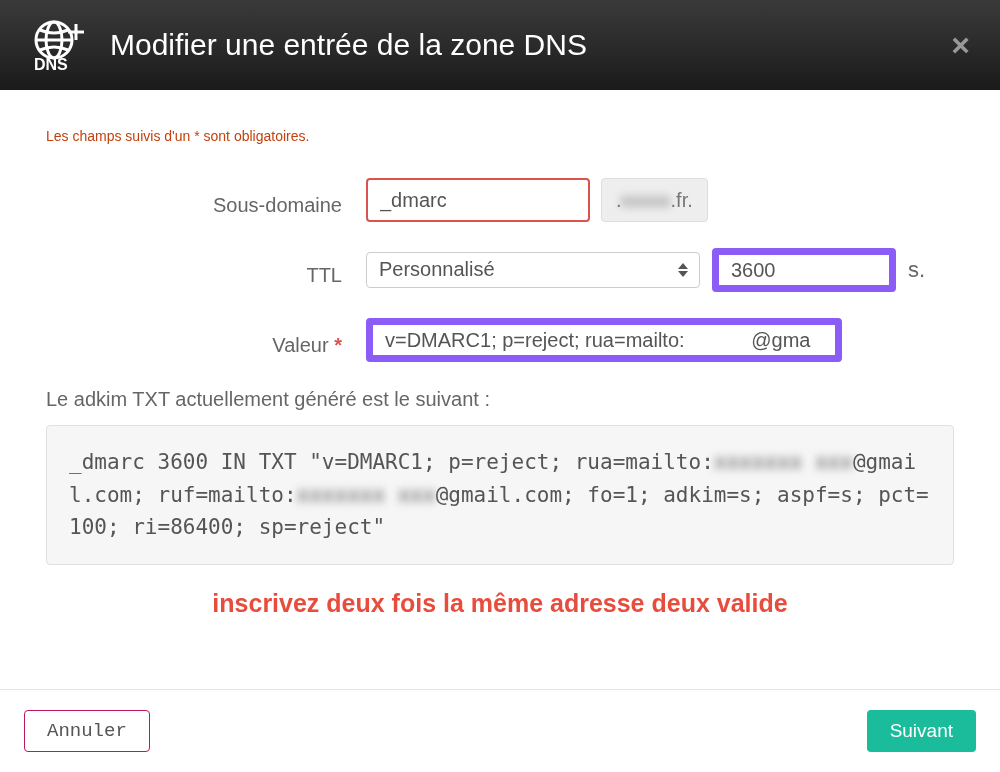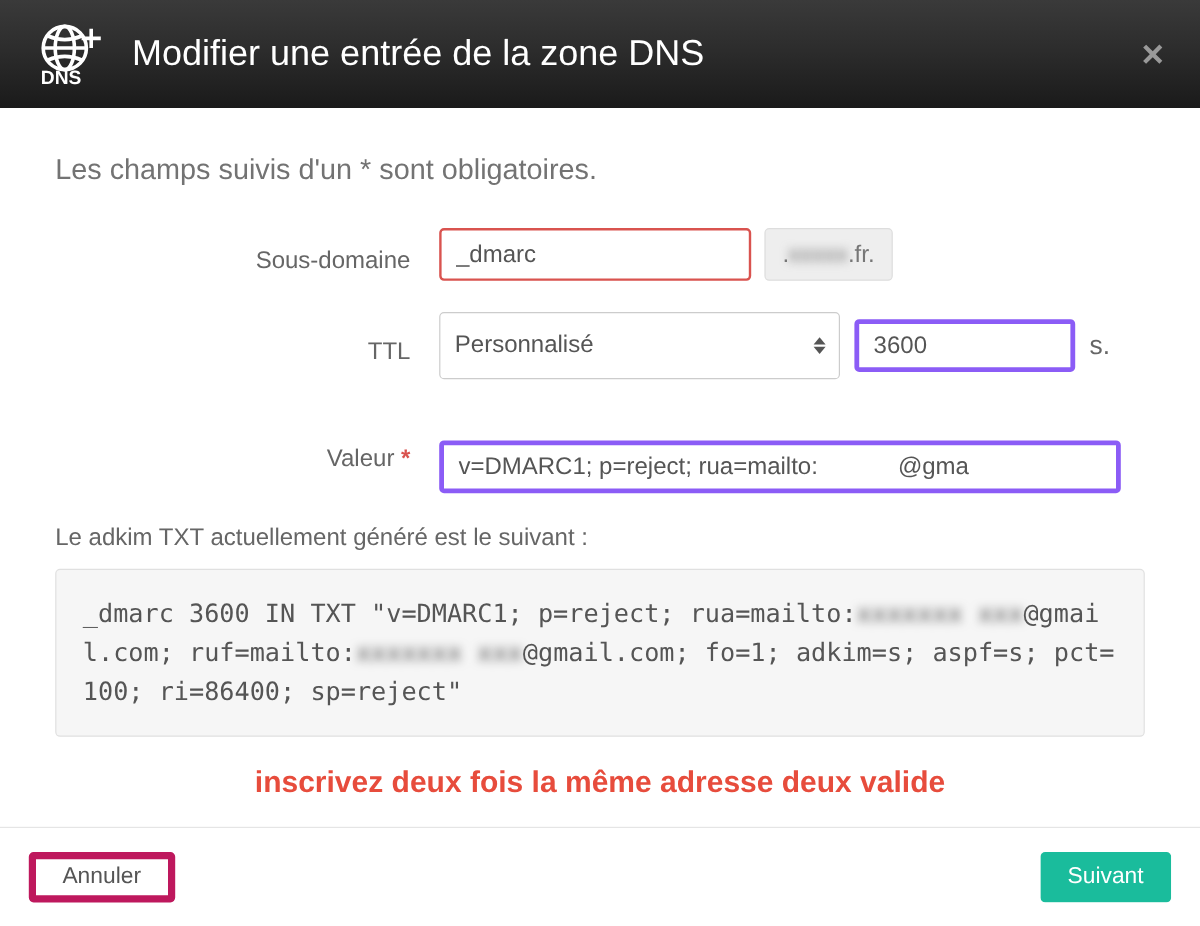--- a/index.html
+++ b/index.html
@@ -47,22 +47,22 @@
   font-weight: bold;
   cursor: pointer;
   line-height: 1;
 }
 .modal-body {
   flex: 1;
   padding: 38px 46px 10px 46px;
   color: #555;
 }
 .help-text {
-  font-size: 24px;
-  color: #737373;
+  font-size: 14px;
+  color: #c2410c;
   margin-bottom: 34px;
 }
 .form-row {
   display: flex;
   align-items: center;
   margin-bottom: 26px;
 }
 .form-label {
   width: 320px;
   text-align: right;
@@ -76,28 +76,28 @@
   font-weight: bold;
 }
 .form-controls {
   flex: 1;
   display: flex;
   align-items: center;
   gap: 12px;
 }
 .input-text {
   height: 44px;
-  border: 4px solid #8b5cf6;
+  border: 7px solid #8b5cf6;
   border-radius: 4px;
   padding: 0 12px;
   font-size: 20px;
   color: #555;
 }
 .subdomain-input {
-  width: 260px;
+  width: 224px;
   border: 2px solid #d9534f;
 }
 .domain-suffix {
   background: #eee;
   border: 1px solid #ddd;
   border-radius: 4px;
   padding: 0 14px;
   height: 44px;
   display: flex;
   align-items: center;
@@ -106,21 +106,21 @@
   margin-left: -1px;
 }
 .dot-blur {
   letter-spacing: -1px;
 }
 .blurred {
   filter: blur(4px);
   user-select: none;
 }
 .select-custom {
-  height: 56px;
+  height: 36px;
   border: 1px solid #ccc;
   border-radius: 4px;
   padding: 0 34px 3px 12px;
   font-size: 20px;
   color: #555;
   background: #fff;
   appearance: none;
   width: 334px;
   position: relative;
 }
@@ -164,22 +164,21 @@
   border-top: 6px solid #555;
 }
 .ttl-num {
   width: 184px;
 }
 .s-label {
   font-size: 22px;
   color: #666;
 }
 .value-input {
-  width: 568px;
-  margin-top: 25px;
+  width: 476px;
 }
 .generated-label {
   font-size: 20px;
   color: #666;
   margin-bottom: 14px;
 }
 .generated-box {
   background: #f6f6f6;
   border: 1px solid #e0e0e0;
   border-radius: 4px;
@@ -208,22 +207,23 @@
 .btn {
   height: 42px;
   padding: 0 22px;
   border-radius: 4px;
   font-size: 19px;
   cursor: pointer;
   border: 1px solid transparent;
 }
 .btn-cancel {
   background: #fff;
-  border: 6px solid #be185d;
-  color: #555;
+  border: 1px solid #be185d;
+  color: #555;
+  font-family: Liberation Mono, monospace;
 }
 .btn-next {
   background: #1abc9c;
   color: #fff;
   font-weight: 500;
   text-align: center;
 }
 </style>
 </head>
 <body>

